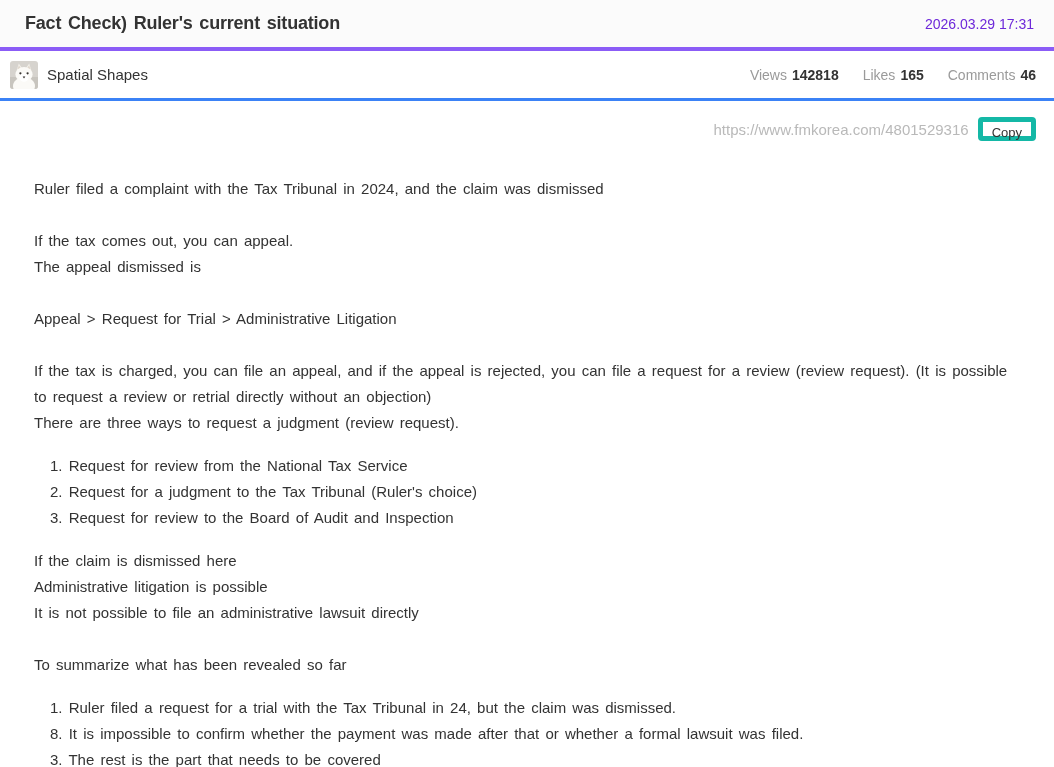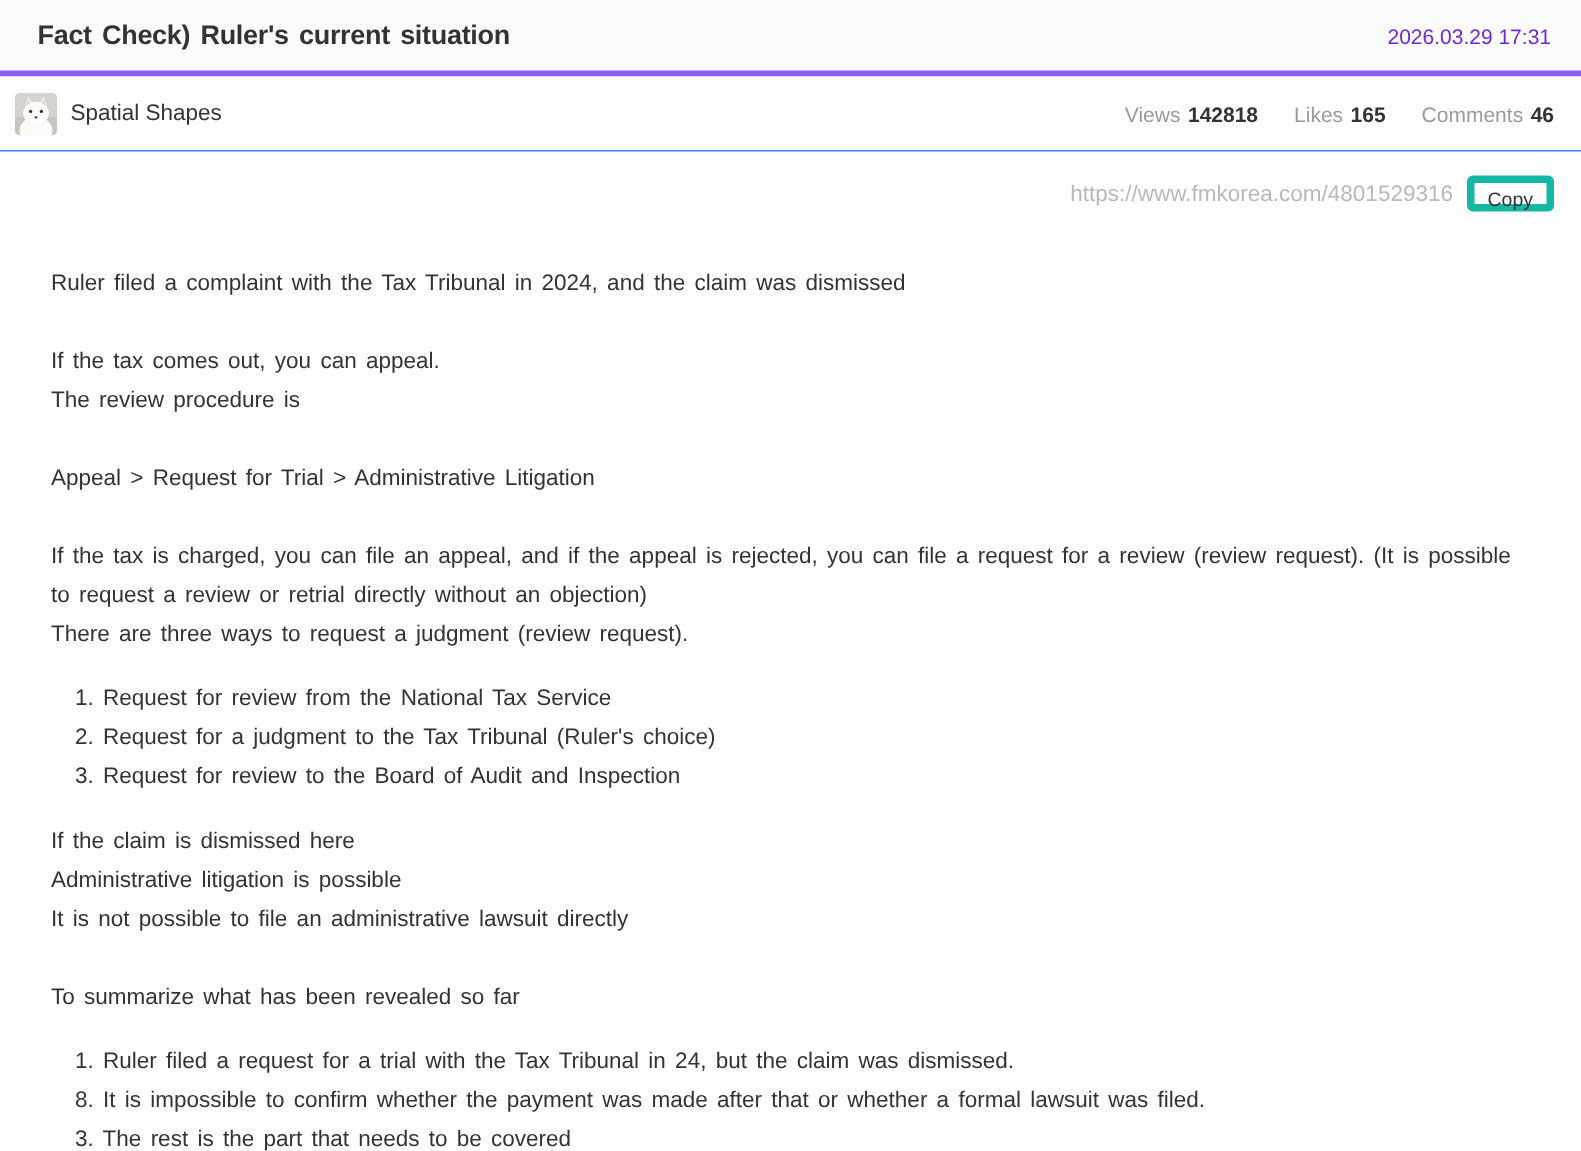--- a/index.html
+++ b/index.html
@@ -19,21 +19,21 @@
     padding: 0 20px 0 25px;
   }
   .post-title {
     font-size: 18px; font-weight: 700; color: #333;
     letter-spacing: -0.2px; word-spacing: 2px;
   }
   .post-date { font-size: 14px; color: #6d28d9; }
 
   
   .author-bar {
-    height: 50px; border-bottom: 1px solid #3b82f6;
+    height: 50px; border-bottom: 3px solid #3b82f6;
     display: flex; align-items: center; justify-content: space-between;
     padding: 0 18px 0 10px; background: #fff;
   }
   .author { display: flex; align-items: center; gap: 9px; cursor: pointer; }
   .avatar {
     width: 28px; height: 28px; border-radius: 3px; overflow: hidden;
     display: block; flex: 0 0 auto;
   }
   .avatar svg { display: block; }
   .author-name { font-size: 15px; color: #333; }
@@ -109,21 +109,21 @@
   </div>
 
   <div class="content">
 
     <div class="para">
       <div>Ruler filed a complaint with the Tax Tribunal in 2024, and the claim was dismissed</div>
     </div>
 
     <div class="para gap">
       <div>If the tax comes out, you can appeal.</div>
-      <div>The review procedure is</div>
+      <div>The appeal dismissed is</div>
     </div>
 
     <div class="para gap">
       <div>Appeal &gt; Request for Trial &gt; Administrative Litigation</div>
     </div>
 
     <div class="para gap">
       <div>If the tax is charged, you can file an appeal, and if the appeal is rejected, you can file a request for a review (review request). (It is possible to request a review or retrial directly without an objection)</div>
       <div>There are three ways to request a judgment (review request).</div>
     </div>

